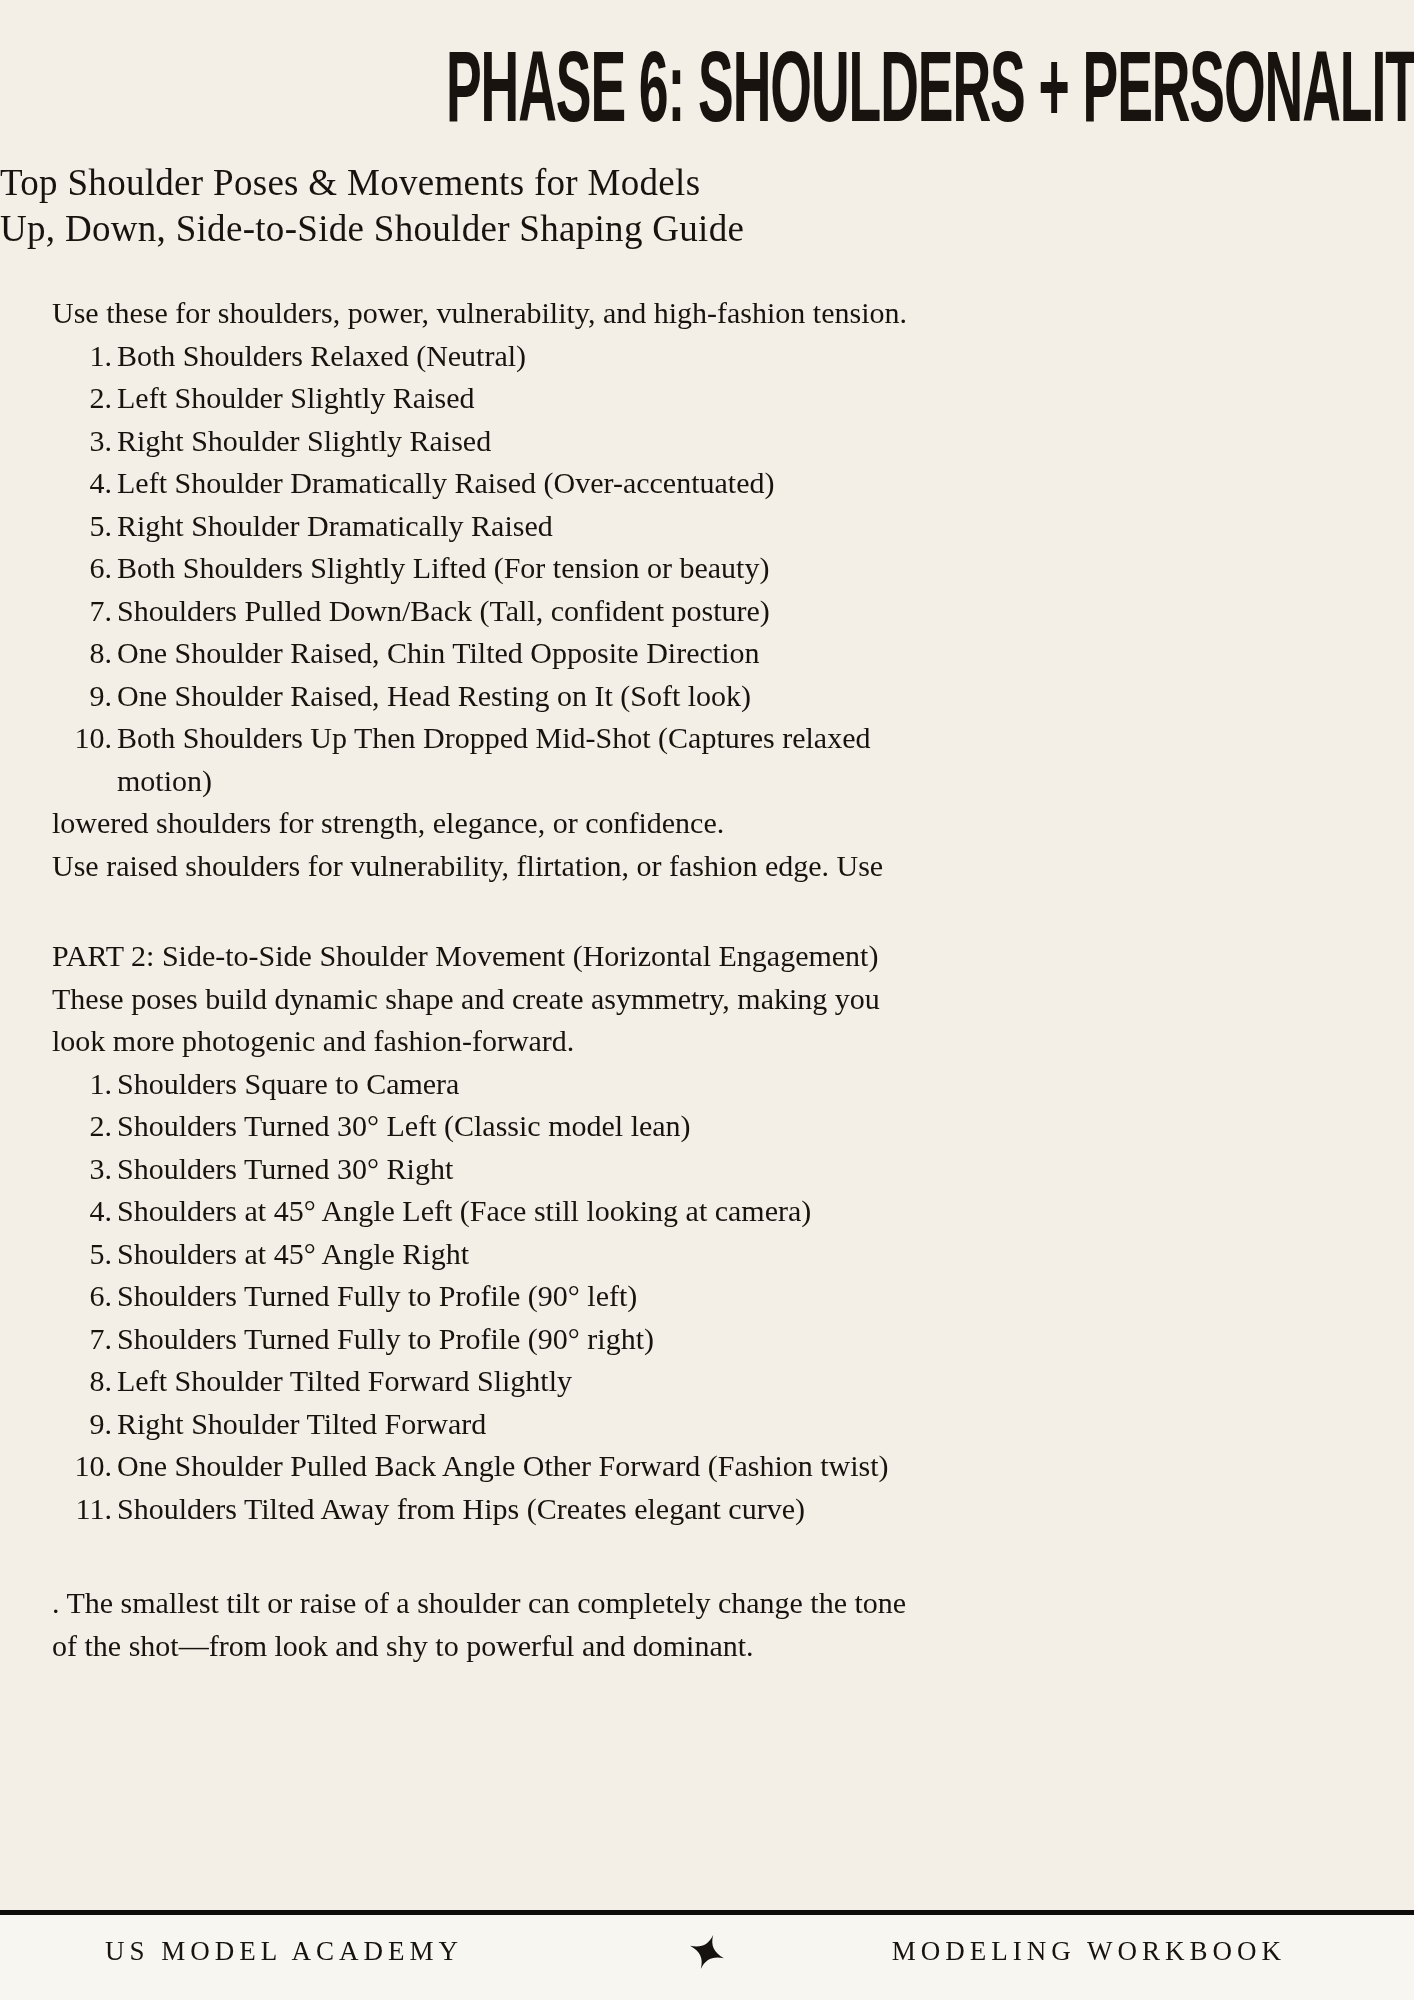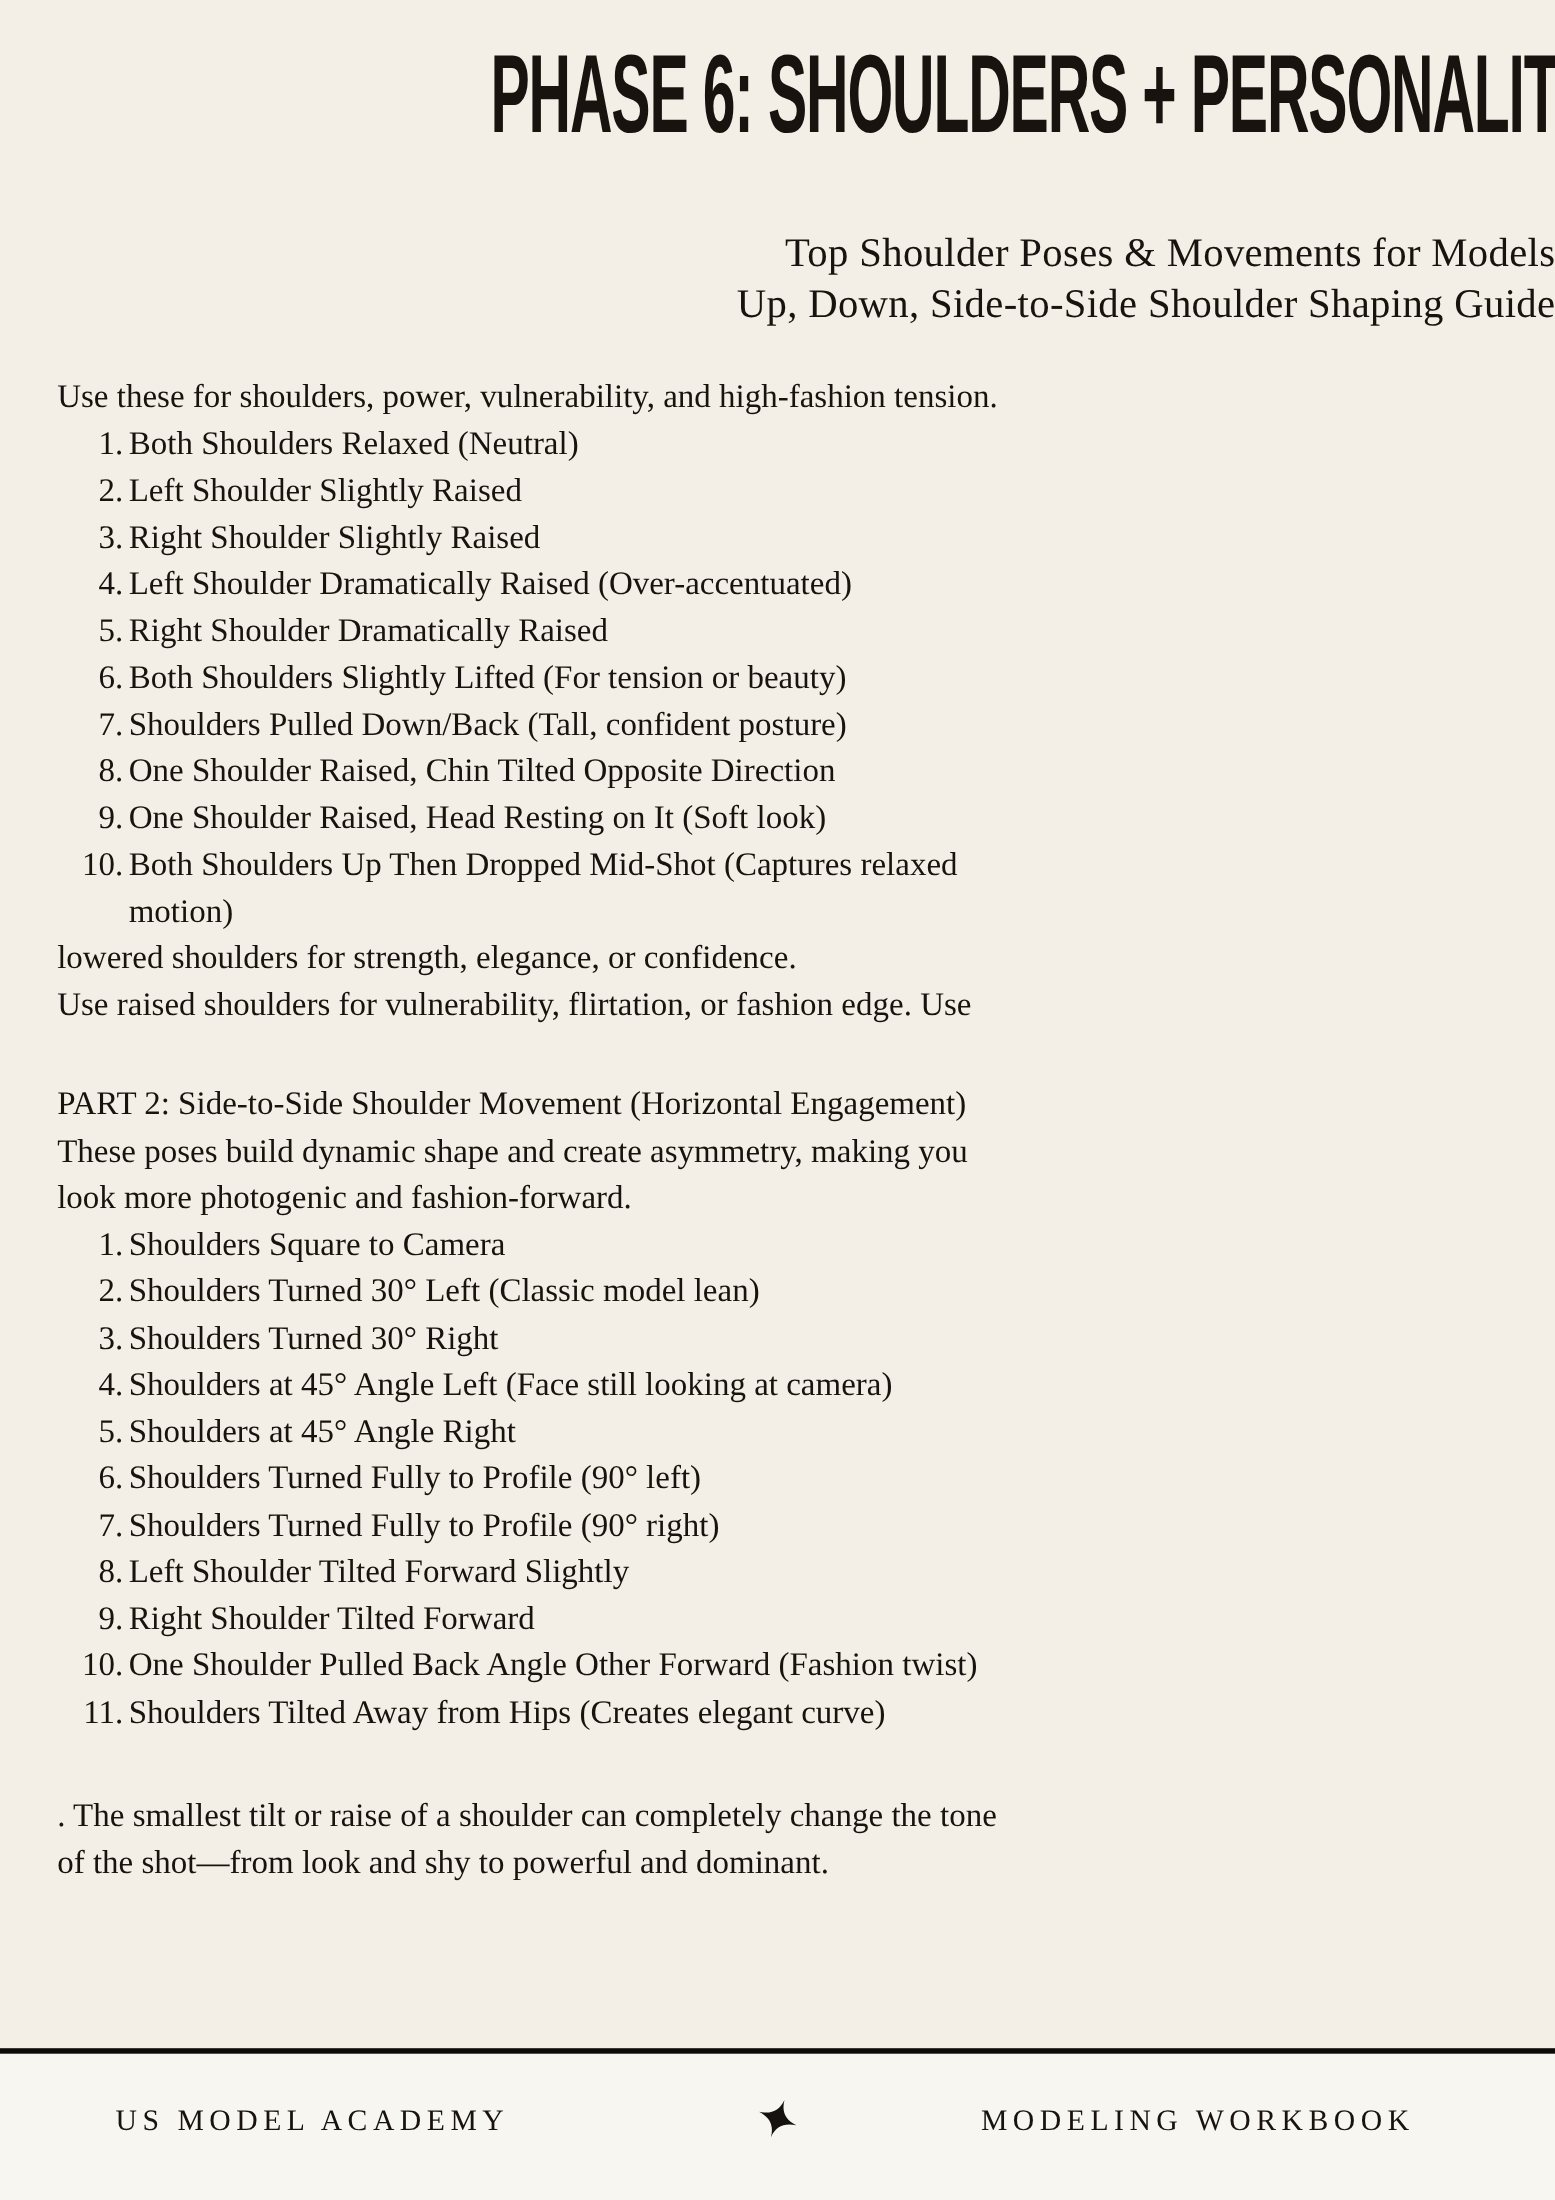--- a/index.html
+++ b/index.html
@@ -30,22 +30,22 @@
     color:var(--text);
   }
   .title .squeeze{
     display:inline-block;
     transform:scaleX(0.53);
     transform-origin:50% 50%;
     letter-spacing:-2px;
   }
   
   .subtitle{
-    margin-top:72px;
-    text-align:right;
+    margin-top:24px;
+    text-align:left;
     font-size:37px;
     line-height:46px;
     letter-spacing:0.3px;
   }
   .subtitle .line{white-space:nowrap;}
   
   .content{
     margin-top:40px;
     margin-left:52px;
     font-size:30px;
@@ -59,21 +59,21 @@
     text-align:right;
     margin-right:5px;
   }
   ol.plist .txt{min-width:0;}
   .part2{margin-top:48px;}
   .closing{margin-top:52px;}
   
   .footer{
     position:absolute;
     left:0;bottom:0;
-    width:100%;height:138px;
+    width:100%;height:90px;
     background:var(--footer_bg);
     border-top:5px solid var(--rule);
     display:flex;
     align-items:center;
     justify-content:space-between;
     padding:0 128px 12px 105px;
     font-size:27px;
     letter-spacing:5px;
     white-space:nowrap;
   }

